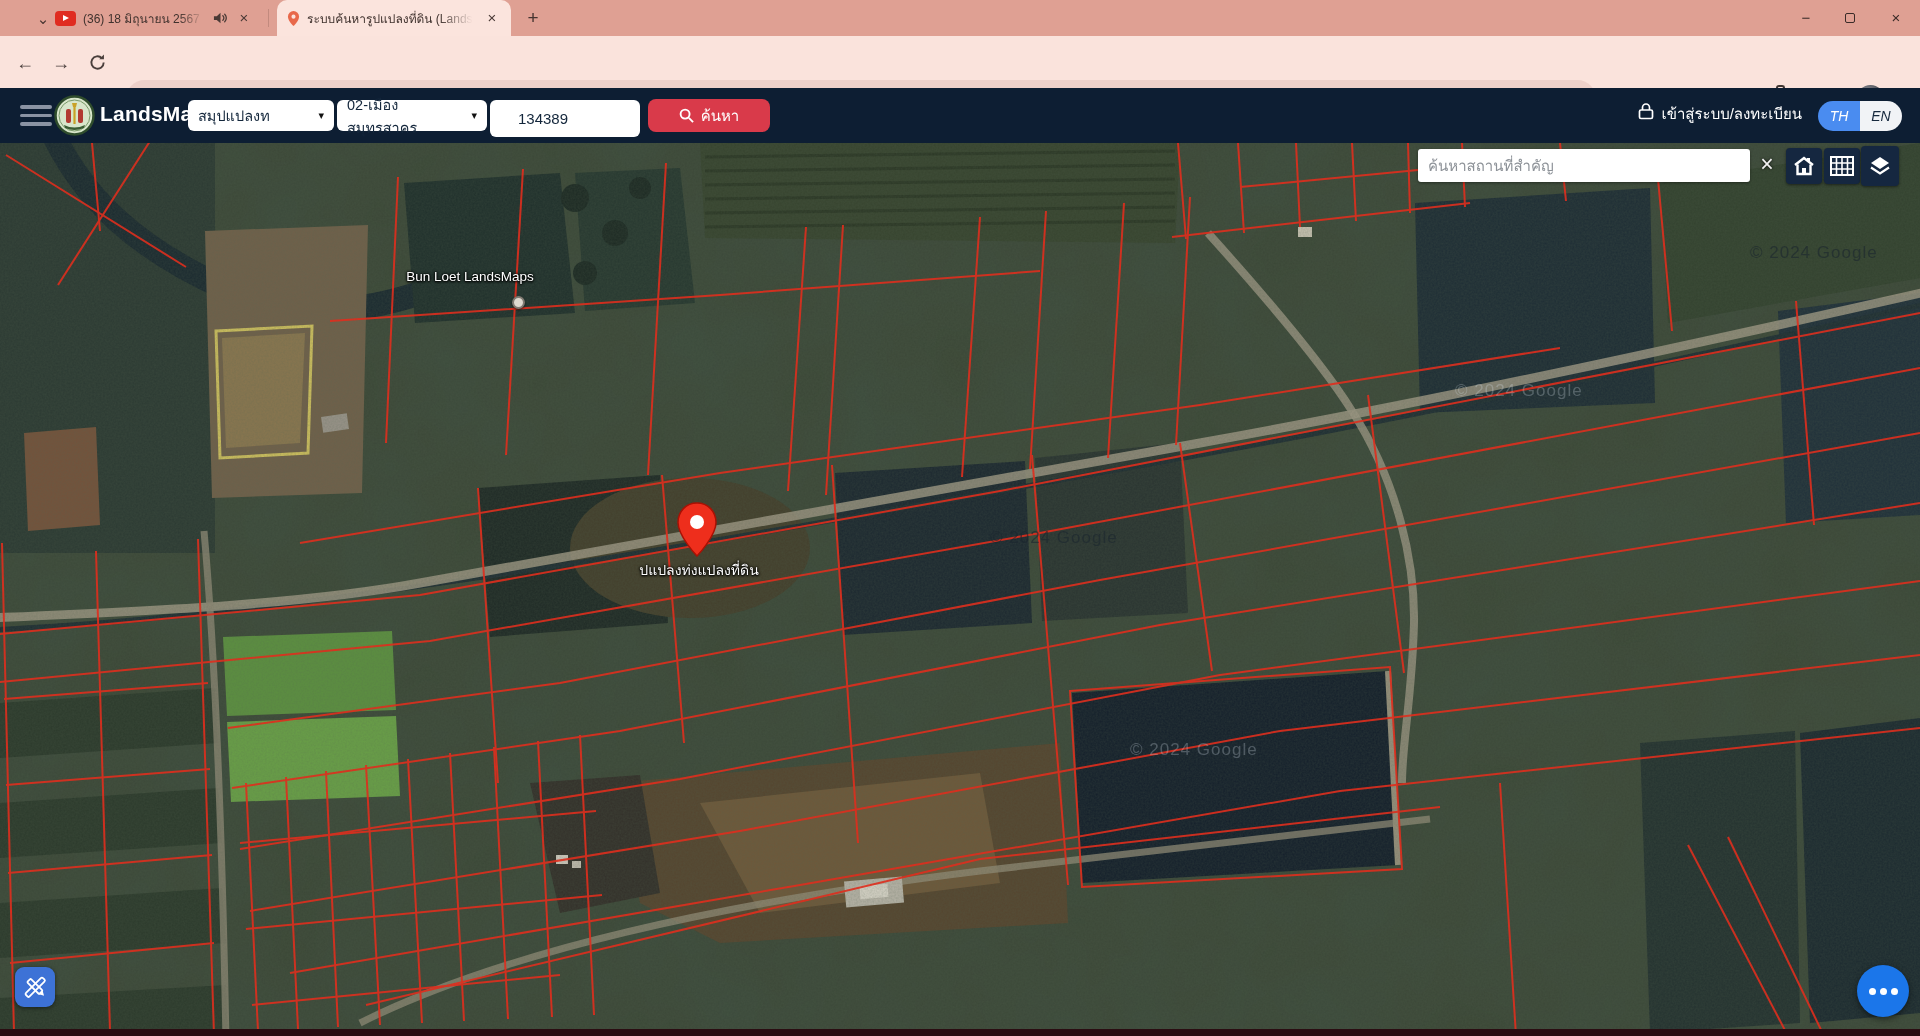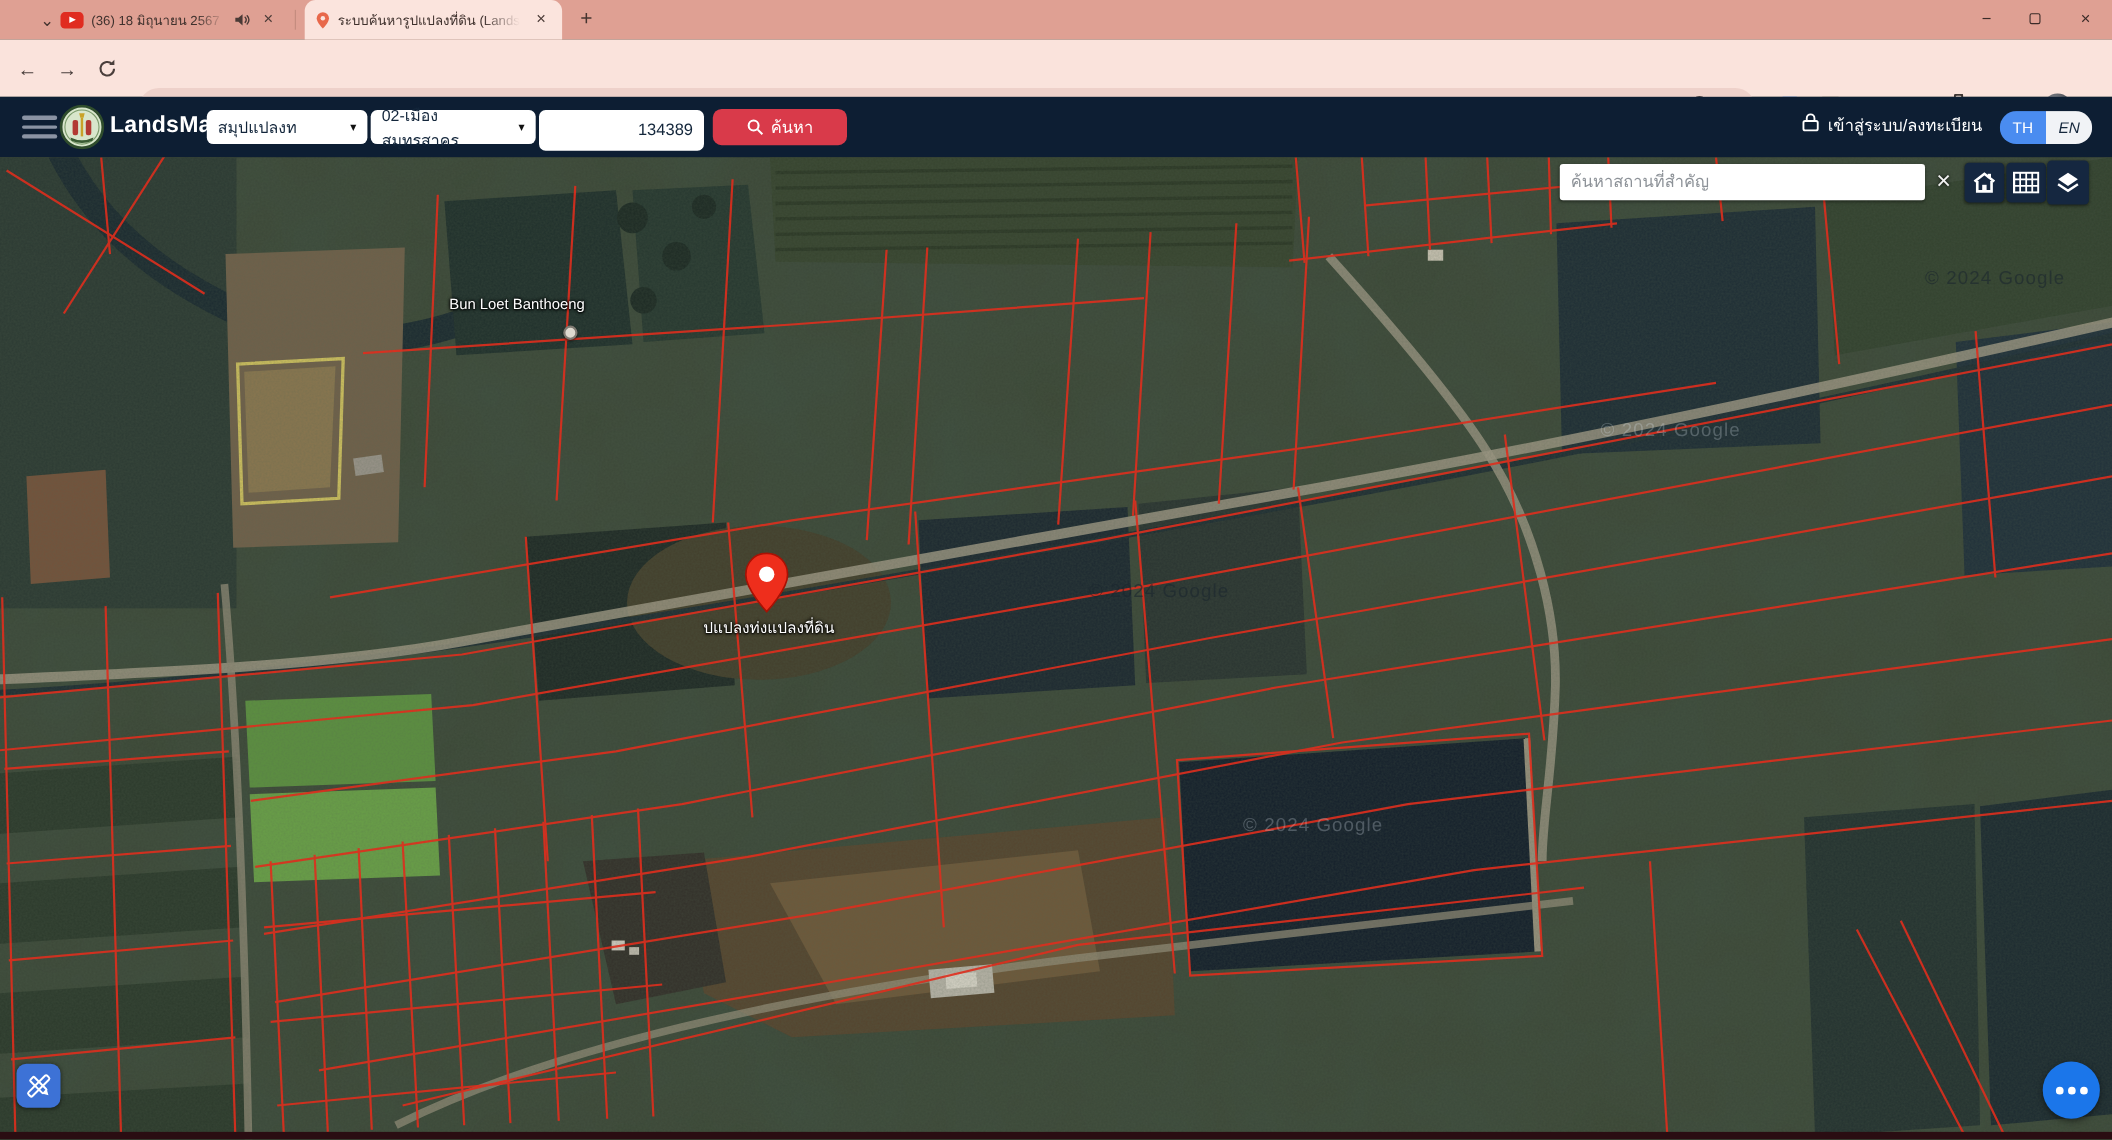--- a/index.html
+++ b/index.html
@@ -47,25 +47,25 @@
   
   #appheader { position:absolute; left:0; top:88px; width:1920px; height:55px; background:#0d1e33; }
   #hamburger { position:absolute; left:20px; top:17px; width:32px; height:21px; cursor:pointer; }
   #hamburger i { display:block; height:3.5px; background:#8a93a3; border-radius:2px; margin-bottom:5px; }
   #logo { position:absolute; left:54px; top:7px; }
   #brand { position:absolute; left:100px; top:14px; color:#fff; font-size:21px; font-weight:600; letter-spacing:.2px; }
   .hsel { position:absolute; top:12px; height:31px; background:#fff; border-radius:6px; display:flex; align-items:center; padding:0 10px; font-size:14.5px; color:#13263b; cursor:pointer; }
   .hsel .caret { margin-left:auto; font-size:11px; color:#111; padding-left:8px; }
   #sel-prov { left:188px; width:146px; }
   #sel-amp  { left:337px; width:150px; }
-  #parcel { position:absolute; left:490px; top:12px; width:150px; height:37px; border:none; border-radius:6px; padding:0 10px; font-size:15px; color:#13263b; font-family:"Liberation Sans",sans-serif;text-align:right; }
+  #parcel { position:absolute; left:490px; top:12px; width:150px; height:37px; border:none; border-radius:6px; padding:0 28px; font-size:15px; color:#13263b; font-family:"Liberation Sans",sans-serif; }
   #searchbtn { position:absolute; left:648px; top:11px; width:122px; height:33px; background:#d93a4a; color:#fff; border:none; border-radius:8px; font-size:15px; cursor:pointer; display:flex; align-items:center; justify-content:center; gap:7px; font-family:"Liberation Sans",sans-serif; }
   #loginarea { position:absolute; right:118px; top:14px; display:flex; align-items:flex-start; gap:8px; color:#fff; font-size:15px; cursor:pointer; }
   #langpill { position:absolute; right:18px; top:13px; height:30px; display:flex; border-radius:16px; overflow:hidden; }
-  #langpill .lth { width:42px; background:#4a8cf0; color:#fff; font-size:14px; display:flex; align-items:center; justify-content:center; cursor:pointer; }
+  #langpill .lth { width:42px; background:#4a8cf0; color:#fff; font-size:14px; display:flex; align-items:center; justify-content:center; cursor:pointer;font-style:italic; }
   #langpill .len { width:42px; background:#f1f3f6; color:#16283d; font-size:14px; display:flex; align-items:center; justify-content:center; cursor:pointer;font-style:italic; }
 
   
   #map { position:absolute; left:0; top:143px; width:1920px; height:893px; overflow:hidden; }
   #mapsvg { position:absolute; left:0; top:0; }
   #mapsearch { position:absolute; left:1418px; top:6px; width:332px; height:33px; border:none; border-radius:3px; padding:0 10px; font-size:15px; color:#333; font-family:"Liberation Sans",sans-serif; box-shadow:0 1px 3px rgba(0,0,0,.4); }
   #mapsearch::placeholder { color:#8d9298; }
   #mapclear { position:absolute; left:1752px; top:5px; width:30px; height:33px; background:transparent; border:none; color:#f2f2f2; font-size:23px; cursor:pointer; text-shadow:0 0 3px #000; }
   .mapbtn { position:absolute; top:5px; width:36px; height:36px; background:#152740; border:none; border-radius:4px; cursor:pointer; display:flex; align-items:center; justify-content:center; box-shadow:0 1px 3px rgba(0,0,0,.5); }
   #mb-home{left:1786px;} #mb-grid{left:1824px;} #mb-layers{left:1861px; top:3px; width:38px; height:40px;}
@@ -363,21 +363,21 @@
       <path d="M1 7 H23 M1 13 H23 M6.5 1 V19 M12 1 V19 M17.5 1 V19" stroke="#fff" stroke-width="1.6"></path>
     </svg>
   </button>
   <button class="mapbtn" id="mb-layers">
     <svg width="24" height="24" viewBox="0 0 24 24">
       <path d="M12 3 L21 9 L12 15 L3 9 Z" fill="#fff"></path>
       <path d="M3 13.5 L12 19.5 L21 13.5" fill="none" stroke="#fff" stroke-width="2.2"></path>
     </svg>
   </button>
 
-  <span class="maplabel" id="poilabel">Bun Loet Banthoeng</span>
+  <span class="maplabel" id="poilabel">Bun Loet LandsMaps</span>
   <span id="poidot"></span>
 
   <svg id="pin" width="46" height="58" viewBox="0 0 46 58">
     <path d="M23 2 C12 2 4 10.5 4 21.5 C4 35 23 55 23 55 S42 35 42 21.5 C42 10.5 34 2 23 2 Z" fill="#ee2e1c" stroke="#a81104" stroke-width="1.5"></path>
     <circle cx="23" cy="21" r="7" fill="#fff"></circle>
   </svg>
   <span class="maplabel" id="pinlabel">ปแปลงท่งแปลงที่ดิน</span>
 
   <span class="gmark" id="gm1">© 2024 Google</span>
   <span class="gmark" id="gm2">© 2024 Google</span>

